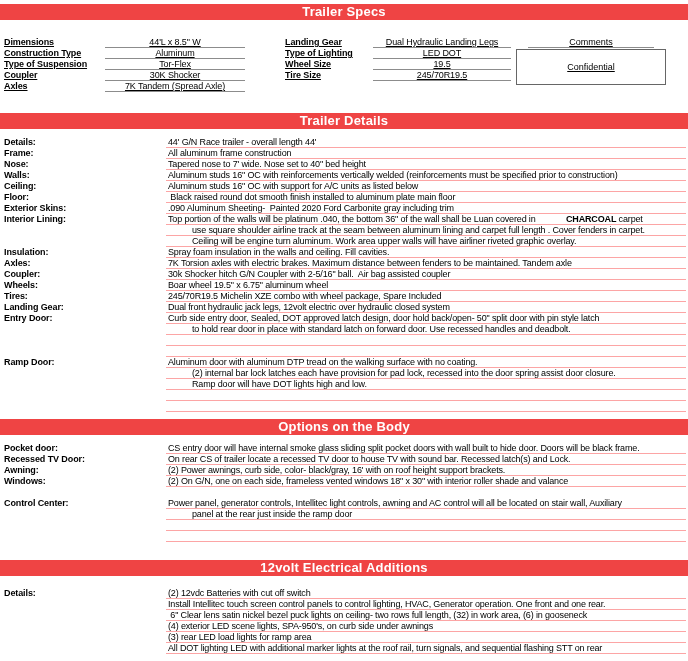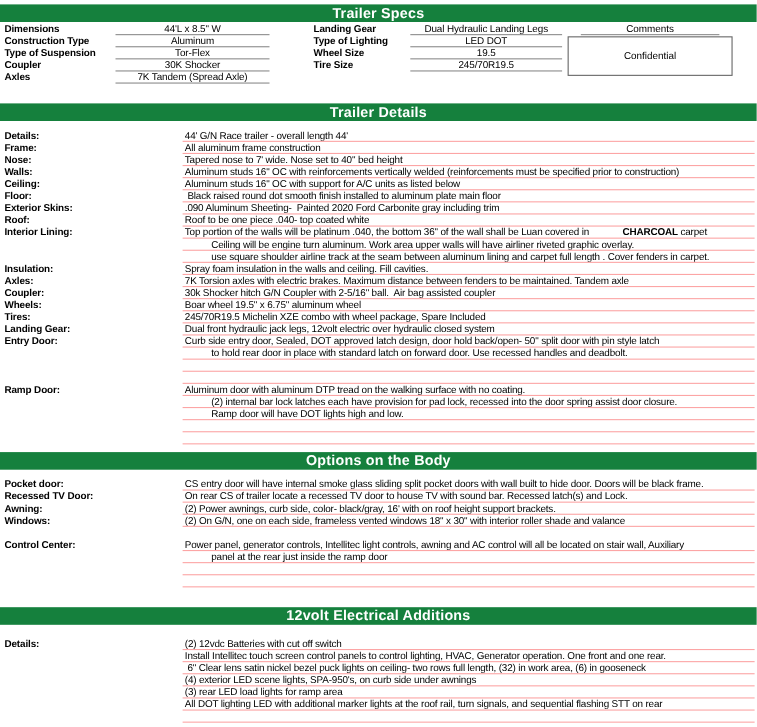--- a/index.html
+++ b/index.html
@@ -1,26 +1,26 @@
 <!DOCTYPE html>
 <html><head>
 <meta charset="utf-8">
 <style>
   *{margin:0;padding:0;box-sizing:border-box;}
   html,body{background:#ffffff;}
   body{width:688px;height:661px;overflow:hidden;}
   .page{width:688px;height:661px;padding-top:4px;background:#fff;color:#000;
         font-family:"Liberation Sans",sans-serif;}
-  .bar{height:16px;line-height:16px;background:#15803d;color:#fff;font-weight:bold;
+  .bar{height:16px;line-height:16px;background:#ef4444;color:#fff;font-weight:bold;
        font-size:13px;text-align:center;letter-spacing:0.2px;}.mt7{margin-top:7px;}.mt8{margin-top:8px;}
   .mt12{margin-top:12px;}.mt18{margin-top:18px;}
 
   
   .spec-grid{display:grid;grid-template-columns:103px 140px 38px 90px 138px 5px 1fr;
-             grid-auto-rows:11px;padding:0 2px;margin:1px 0 18px 0;font-size:9px;}
+             grid-auto-rows:11px;padding:16px 2px;margin:1px 0 5px 0;font-size:9px;text-decoration:underline;}
   .spec-grid>div{line-height:11px;white-space:pre;overflow:hidden;}
   .sg-label{font-weight:bold;padding-left:2px;letter-spacing:-0.1px;}
   .sg-value{text-align:center;border-bottom:1px solid #8c8c8c;letter-spacing:-0.1px;}
   .sg-ch{text-align:center;border-bottom:1px solid #8c8c8c;margin:0 32px 0 12px;}
   .sg-box{border:1px solid #666;margin:1px 20px 7px 0;display:flex;
           align-items:center;justify-content:center;}
 
   
   .drow{display:flex;height:11px;line-height:11px;font-size:9px;padding:0 2px;}
   .dlabel{flex:none;width:164px;font-weight:bold;padding-left:2px;white-space:pre;
@@ -86,34 +86,30 @@
       </div>
       <div class="drow">
         <div class="dlabel">Floor:</div>
         <div class="dvalue"> Black raised round dot smooth finish installed to aluminum plate main floor</div>
       </div>
       <div class="drow">
         <div class="dlabel">Exterior Skins:</div>
         <div class="dvalue">.090 Aluminum Sheeting-  Painted 2020 Ford Carbonite gray including trim</div>
       </div>
       <div class="drow">
-        <div class="dlabel">Roof:</div>
-        <div class="dvalue">Roof to be one piece .040- top coated white</div>
-      </div>
-      <div class="drow">
         <div class="dlabel">Interior Lining:</div>
         <div class="dvalue"><span>Top portion of the walls will be platinum .040, the bottom 36" of the wall shall be Luan covered in </span><span style="font-weight: bold; margin-left: 28px;">CHARCOAL</span><span> carpet</span></div>
       </div>
       <div class="drow">
         <div class="dlabel"></div>
+        <div class="dvalue indent">use square shoulder airline track at the seam between aluminum lining and carpet full length . Cover fenders in carpet.</div>
+      </div>
+      <div class="drow">
+        <div class="dlabel"></div>
         <div class="dvalue indent">Ceiling will be engine turn aluminum. Work area upper walls will have airliner riveted graphic overlay.</div>
-      </div>
-      <div class="drow">
-        <div class="dlabel"></div>
-        <div class="dvalue indent">use square shoulder airline track at the seam between aluminum lining and carpet full length . Cover fenders in carpet.</div>
       </div>
       <div class="drow">
         <div class="dlabel">Insulation:</div>
         <div class="dvalue">Spray foam insulation in the walls and ceiling. Fill cavities.</div>
       </div>
       <div class="drow">
         <div class="dlabel">Axles:</div>
         <div class="dvalue">7K Torsion axles with electric brakes. Maximum distance between fenders to be maintained. Tandem axle</div>
       </div>
       <div class="drow">

